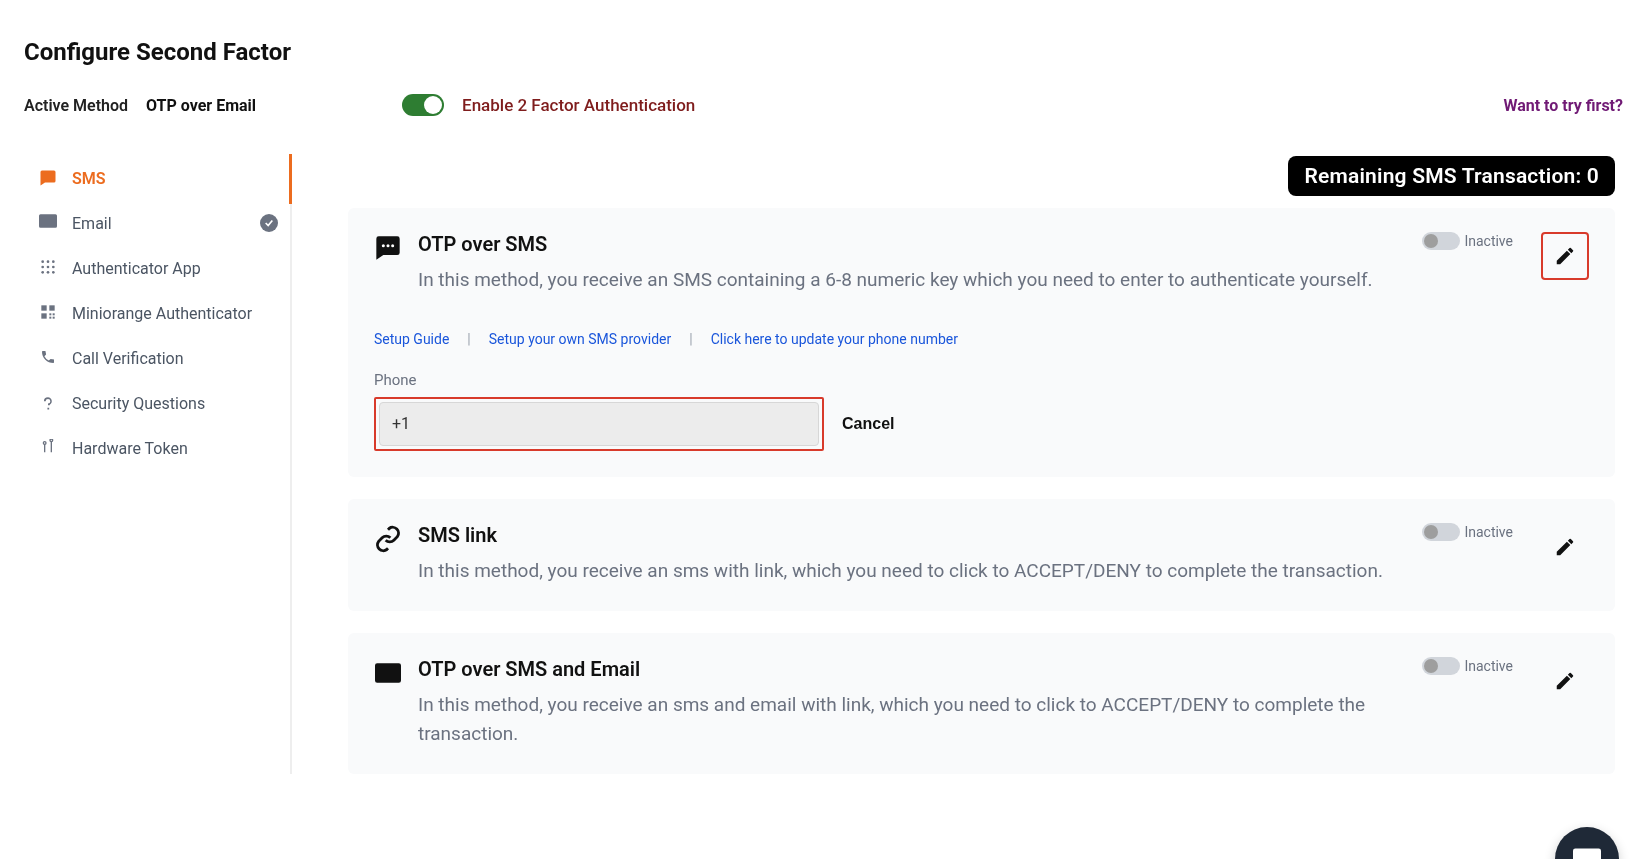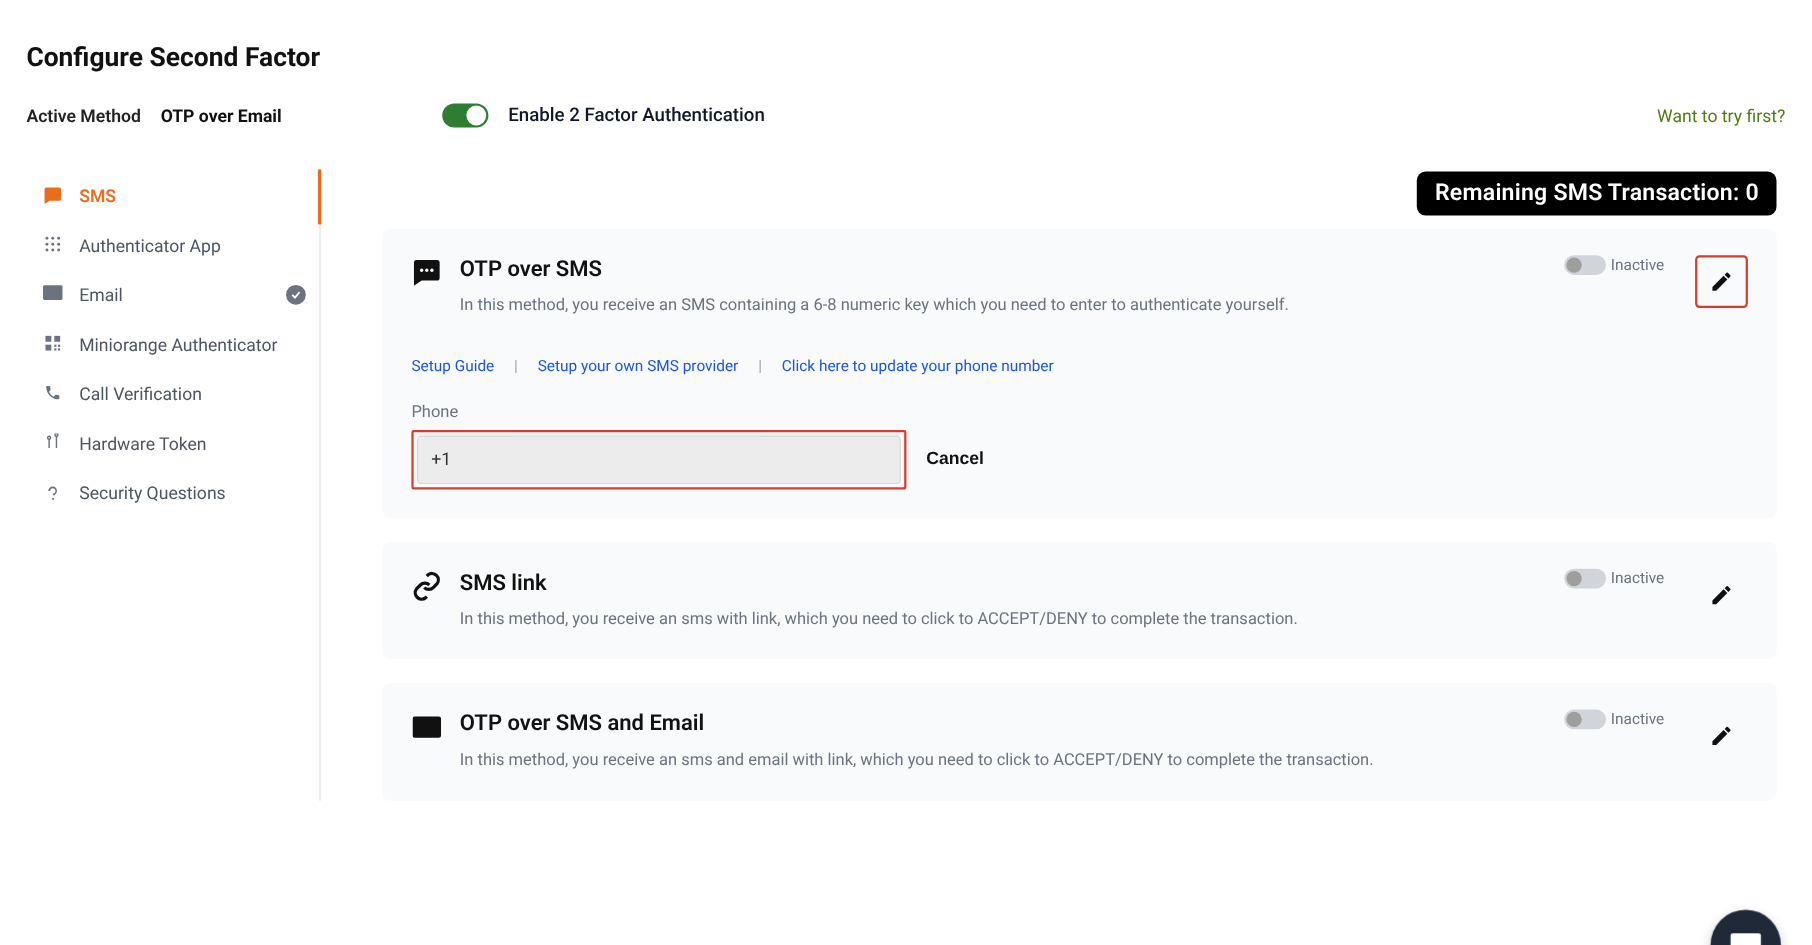--- a/index.html
+++ b/index.html
@@ -48,22 +48,22 @@
     }
     .toggle.small {
       width: 38px; height: 18px;
       background: #d1d5db;
     }
     .toggle.small .knob {
       width: 14px; height: 14px;
       top: 2px; left: 2px; right: auto;
       background: #9e9e9e;
     }
-    .enable-label { font-size: 17px; color: #0f172a; font-weight: 500; }
-    .try-link { color: #4d7c0f; font-weight: 400; text-decoration: none; font-size: 16px; cursor: pointer; }
+    .enable-label { font-size: 17px; color: #7f1d1d; font-weight: 500; }
+    .try-link { color: #701a75; font-weight: 700; text-decoration: none; font-size: 16px; cursor: pointer; }
     .content { display: flex; gap: 8px; }
     .sidebar {
       width: 268px;
       border-right: 2px solid #eee;
       padding-right: 0;
       position: relative;
     }
     .sidebar-item {
       display: flex;
       align-items: flex-start;
@@ -114,21 +114,21 @@
       gap: 16px;
     }
     .card-icon {
       width: 28px; height: 28px;
       display: inline-flex; align-items: center; justify-content: center;
       margin-top: 2px;
       flex-shrink: 0;
     }
     .card-titlecol { flex: 1; }
     .card-title { font-size: 20px; font-weight: 600; color:#111; }
-    .card-desc { color: #6b7280; font-size: 15px; margin-top: 10px; line-height: 1.5; }
+    .card-desc { color: #6b7280; font-size: 19px; margin-top: 10px; line-height: 1.5; }
     .card-actions { display: flex; align-items: flex-start; gap: 28px; }
     .status-col { display:flex; flex-direction:row; align-items:center; gap:4px; }
     .status-text { font-size: 14px; color: #6b7280; }
     .edit-btn {
       width: 48px; height: 48px;
       display:inline-flex; align-items:center; justify-content:center;
       cursor: pointer;
       border-radius: 4px;
       background: transparent;
     }
@@ -204,51 +204,51 @@
         <span class="icon">
           <svg width="18" height="18" viewBox="0 0 24 24" fill="#ec6c1f">
               <path d="M4 2h16a2 2 0 0 1 2 2v12a2 2 0 0 1-2 2H8l-6 4V4a2 2 0 0 1 2-2z"></path>
             </svg>
         </span>
         <span>SMS</span>
       </div>
 
       <div class="sidebar-item">
         <span class="icon">
+          <svg width="18" height="14" viewBox="0 0 24 18" fill="#6b7280">
+              <path d="M2 0h20a2 2 0 0 1 2 2v14a2 2 0 0 1-2 2H2a2 2 0 0 1-2-2V2a2 2 0 0 1 2-2zm10 9L2 2v0l10 7L22 2l-10 7z"></path>
+            </svg>
+        </span>
+        <span>Email</span>
+        <span class="check">
+          <svg width="10" height="10" viewBox="0 0 24 24" fill="none" stroke="#fff" stroke-width="4">
+              <polyline points="4,12 10,18 20,6"></polyline>
+            </svg>
+        </span>
+      </div>
+
+      <div class="sidebar-item">
+        <span class="icon">
           <svg width="16" height="16" viewBox="0 0 24 24" fill="#6b7280">
               <circle cx="4" cy="4" r="2"></circle>
               <circle cx="12" cy="4" r="2"></circle>
               <circle cx="20" cy="4" r="2"></circle>
               <circle cx="4" cy="12" r="2"></circle>
               <circle cx="12" cy="12" r="2"></circle>
               <circle cx="20" cy="12" r="2"></circle>
               <circle cx="4" cy="20" r="2"></circle>
               <circle cx="12" cy="20" r="2"></circle>
               <circle cx="20" cy="20" r="2"></circle>
             </svg>
         </span>
         <span>Authenticator App</span>
       </div>
 
       <div class="sidebar-item">
         <span class="icon">
-          <svg width="18" height="14" viewBox="0 0 24 18" fill="#6b7280">
-              <path d="M2 0h20a2 2 0 0 1 2 2v14a2 2 0 0 1-2 2H2a2 2 0 0 1-2-2V2a2 2 0 0 1 2-2zm10 9L2 2v0l10 7L22 2l-10 7z"></path>
-            </svg>
-        </span>
-        <span>Email</span>
-        <span class="check">
-          <svg width="10" height="10" viewBox="0 0 24 24" fill="none" stroke="#fff" stroke-width="4">
-              <polyline points="4,12 10,18 20,6"></polyline>
-            </svg>
-        </span>
-      </div>
-
-      <div class="sidebar-item">
-        <span class="icon">
           <svg width="16" height="16" viewBox="0 0 24 24" fill="#6b7280">
               <rect x="2" y="2" width="8" height="8"></rect>
               <rect x="14" y="2" width="8" height="8"></rect>
               <rect x="2" y="14" width="8" height="8"></rect>
               <rect x="14" y="14" width="3" height="3"></rect>
               <rect x="19" y="14" width="3" height="3"></rect>
               <rect x="14" y="19" width="3" height="3"></rect>
               <rect x="19" y="19" width="3" height="3"></rect>
             </svg>
         </span>
@@ -259,37 +259,37 @@
         <span class="icon">
           <svg width="16" height="16" viewBox="0 0 24 24" fill="#6b7280">
               <path d="M6.6 10.8a15 15 0 0 0 6.6 6.6l2.2-2.2a1 1 0 0 1 1-.24 11.4 11.4 0 0 0 3.6.58 1 1 0 0 1 1 1V20a1 1 0 0 1-1 1A17 17 0 0 1 3 4a1 1 0 0 1 1-1h3.5a1 1 0 0 1 1 1 11.4 11.4 0 0 0 .58 3.6 1 1 0 0 1-.24 1z"></path>
             </svg>
         </span>
         <span>Call Verification</span>
       </div>
 
       <div class="sidebar-item">
         <span class="icon">
+          <svg width="14" height="18" viewBox="0 0 24 24" fill="#6b7280">
+              <path d="M12 2a7 7 0 0 0-7 7h3a4 4 0 1 1 4 4v3h3v-1a7 7 0 0 0-3-13zM11 20h3v3h-3z"></path>
+            </svg>
+        </span>
+        <span>Security Questions</span>
+      </div>
+
+      <div class="sidebar-item">
+        <span class="icon">
           <svg width="18" height="16" viewBox="0 0 24 24" fill="none" stroke="#6b7280" stroke-width="2">
               <path d="M7 20V8"></path>
               <path d="M17 20V4"></path>
               <circle cx="7" cy="6" r="2"></circle>
               <circle cx="17" cy="2" r="2"></circle>
             </svg>
         </span>
         <span>Hardware Token</span>
-      </div>
-
-      <div class="sidebar-item">
-        <span class="icon">
-          <svg width="14" height="18" viewBox="0 0 24 24" fill="#6b7280">
-              <path d="M12 2a7 7 0 0 0-7 7h3a4 4 0 1 1 4 4v3h3v-1a7 7 0 0 0-3-13zM11 20h3v3h-3z"></path>
-            </svg>
-        </span>
-        <span>Security Questions</span>
       </div>
 
     </div>
 
     <div class="main">
 
       <span class="badge-dark">Remaining SMS Transaction: 0</span>
 
       <div class="card">
         <div class="card-header">

